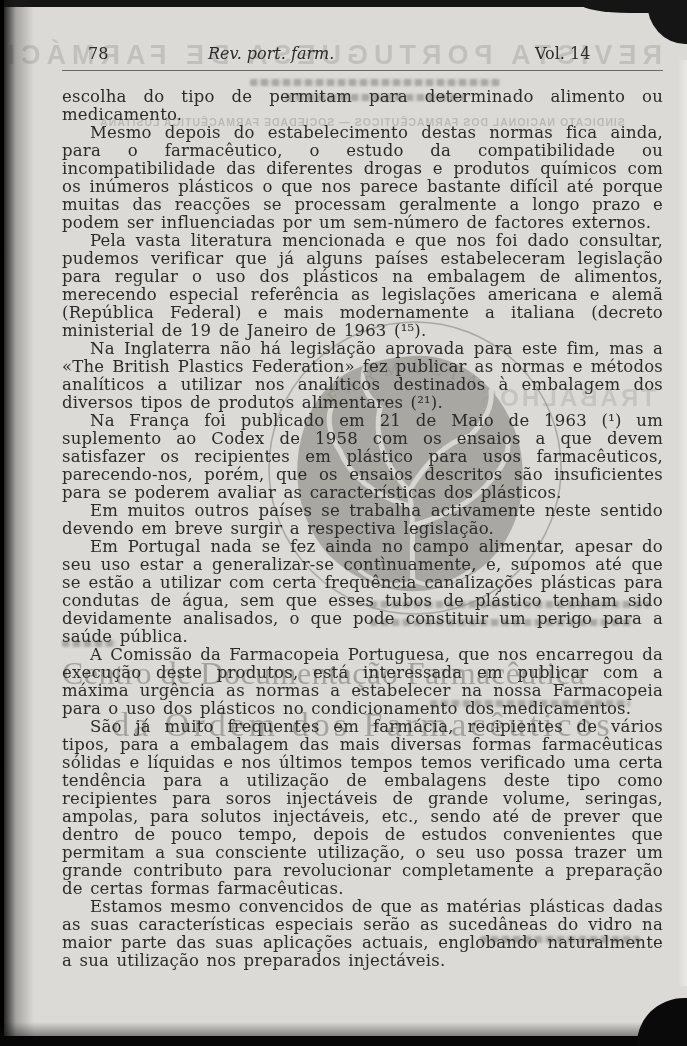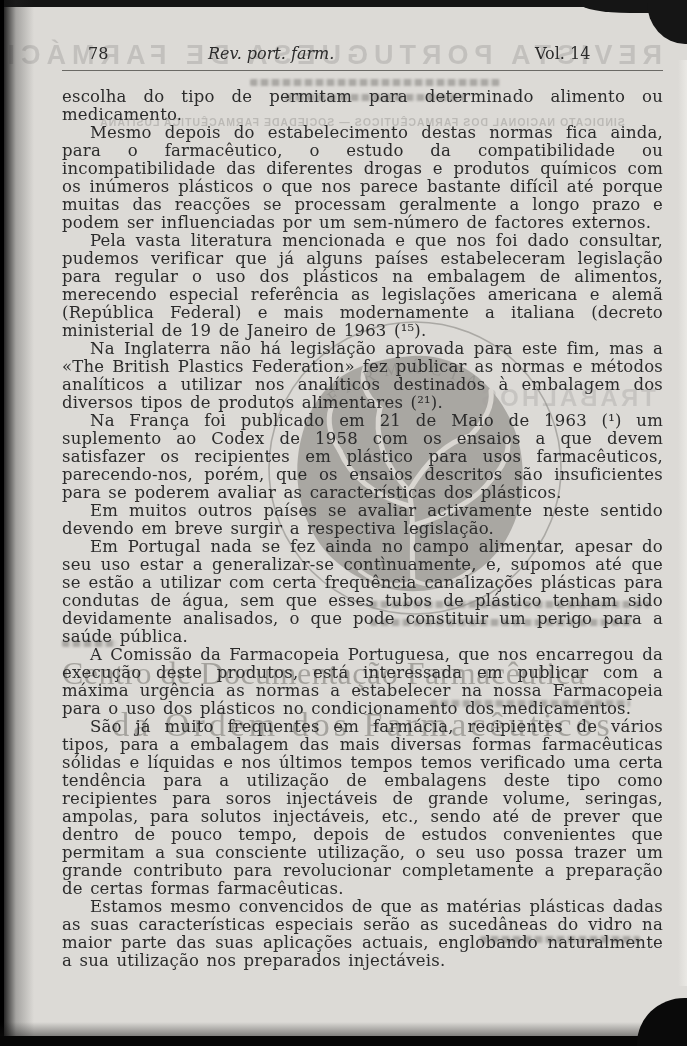--- a/index.html
+++ b/index.html
@@ -110,21 +110,21 @@
       <span class="hdr-vol">Vol. 14</span>
     </div>
     <div class="header-rule"></div>
 
     <div class="body-text">
       <p class="no-indent">escolha do tipo de permitam para determinado alimento ou medicamento.</p>
       <p>Mesmo depois do estabelecimento destas normas fica ainda, para o farmacêutico, o estudo da compatibilidade ou incompatibilidade das diferentes drogas e produtos químicos com os inúmeros plásticos o que nos parece bastante difícil até porque muitas das reacções se processam geralmente a longo prazo e podem ser influenciadas por um sem-número de factores externos.</p>
       <p>Pela vasta literatura mencionada e que nos foi dado consultar, pudemos verificar que já alguns países estabeleceram legislação para regular o uso dos plásticos na embalagem de alimentos, merecendo especial referência as legislações americana e alemã (República Federal) e mais modernamente a italiana (decreto ministerial de 19 de Janeiro de 1963 (¹⁵).</p>
       <p>Na Inglaterra não há legislação aprovada para este fim, mas a «The British Plastics Federation» fez publicar as normas e métodos analíticos a utilizar nos analíticos destinados à embalagem dos diversos tipos de produtos alimentares (²¹).</p>
       <p>Na França foi publicado em 21 de Maio de 1963 (¹) um suplemento ao Codex de 1958 com os ensaios a que devem satisfazer os recipientes em plástico para usos farmacêuticos, parecendo-nos, porém, que os ensaios descritos são insuficientes para se poderem avaliar as características dos plásticos.</p>
-      <p>Em muitos outros países se avaliar activamente neste sentido devendo em breve surgir a respectiva legislação.</p>
+      <p>Em muitos outros países se trabalha activamente neste sentido devendo em breve surgir a respectiva legislação.</p>
       <p>Em Portugal nada se fez ainda no campo alimentar, apesar do seu uso estar a generalizar-se contìnuamente, e, supomos até que se estão a utilizar com certa frequência canalizações plásticas para condutas de água, sem que esses tubos de plástico tenham sido devidamente analisados, o que pode constituir um perigo para a saúde pública.</p>
       <p>A Comissão da Farmacopeia Portuguesa, que nos encarregou da execução deste produtos, está interessada em publicar com a máxima urgência as normas a estabelecer na nossa Farmacopeia para o uso dos plásticos no condicionamento dos medicamentos.</p>
       <p>São já muito frequentes em farmácia, recipientes de vários tipos, para a embalagem das mais diversas formas farmacêuticas sólidas e líquidas e nos últimos tempos temos verificado uma certa tendência para a utilização de embalagens deste tipo como recipientes para soros injectáveis de grande volume, seringas, ampolas, para solutos injectáveis, etc., sendo até de prever que dentro de pouco tempo, depois de estudos convenientes que permitam a sua consciente utilização, o seu uso possa trazer um grande contributo para revolucionar completamente a preparação de certas formas farmacêuticas.</p>
       <p>Estamos mesmo convencidos de que as matérias plásticas dadas as suas características especiais serão as sucedâneas do vidro na maior parte das suas aplicações actuais, englobando naturalmente a sua utilização nos preparados injectáveis.</p>
     </div>
   </div>
 
   <div class="frame">
     <div class="edge-top"></div>
     <div class="corner-tr2"></div>

